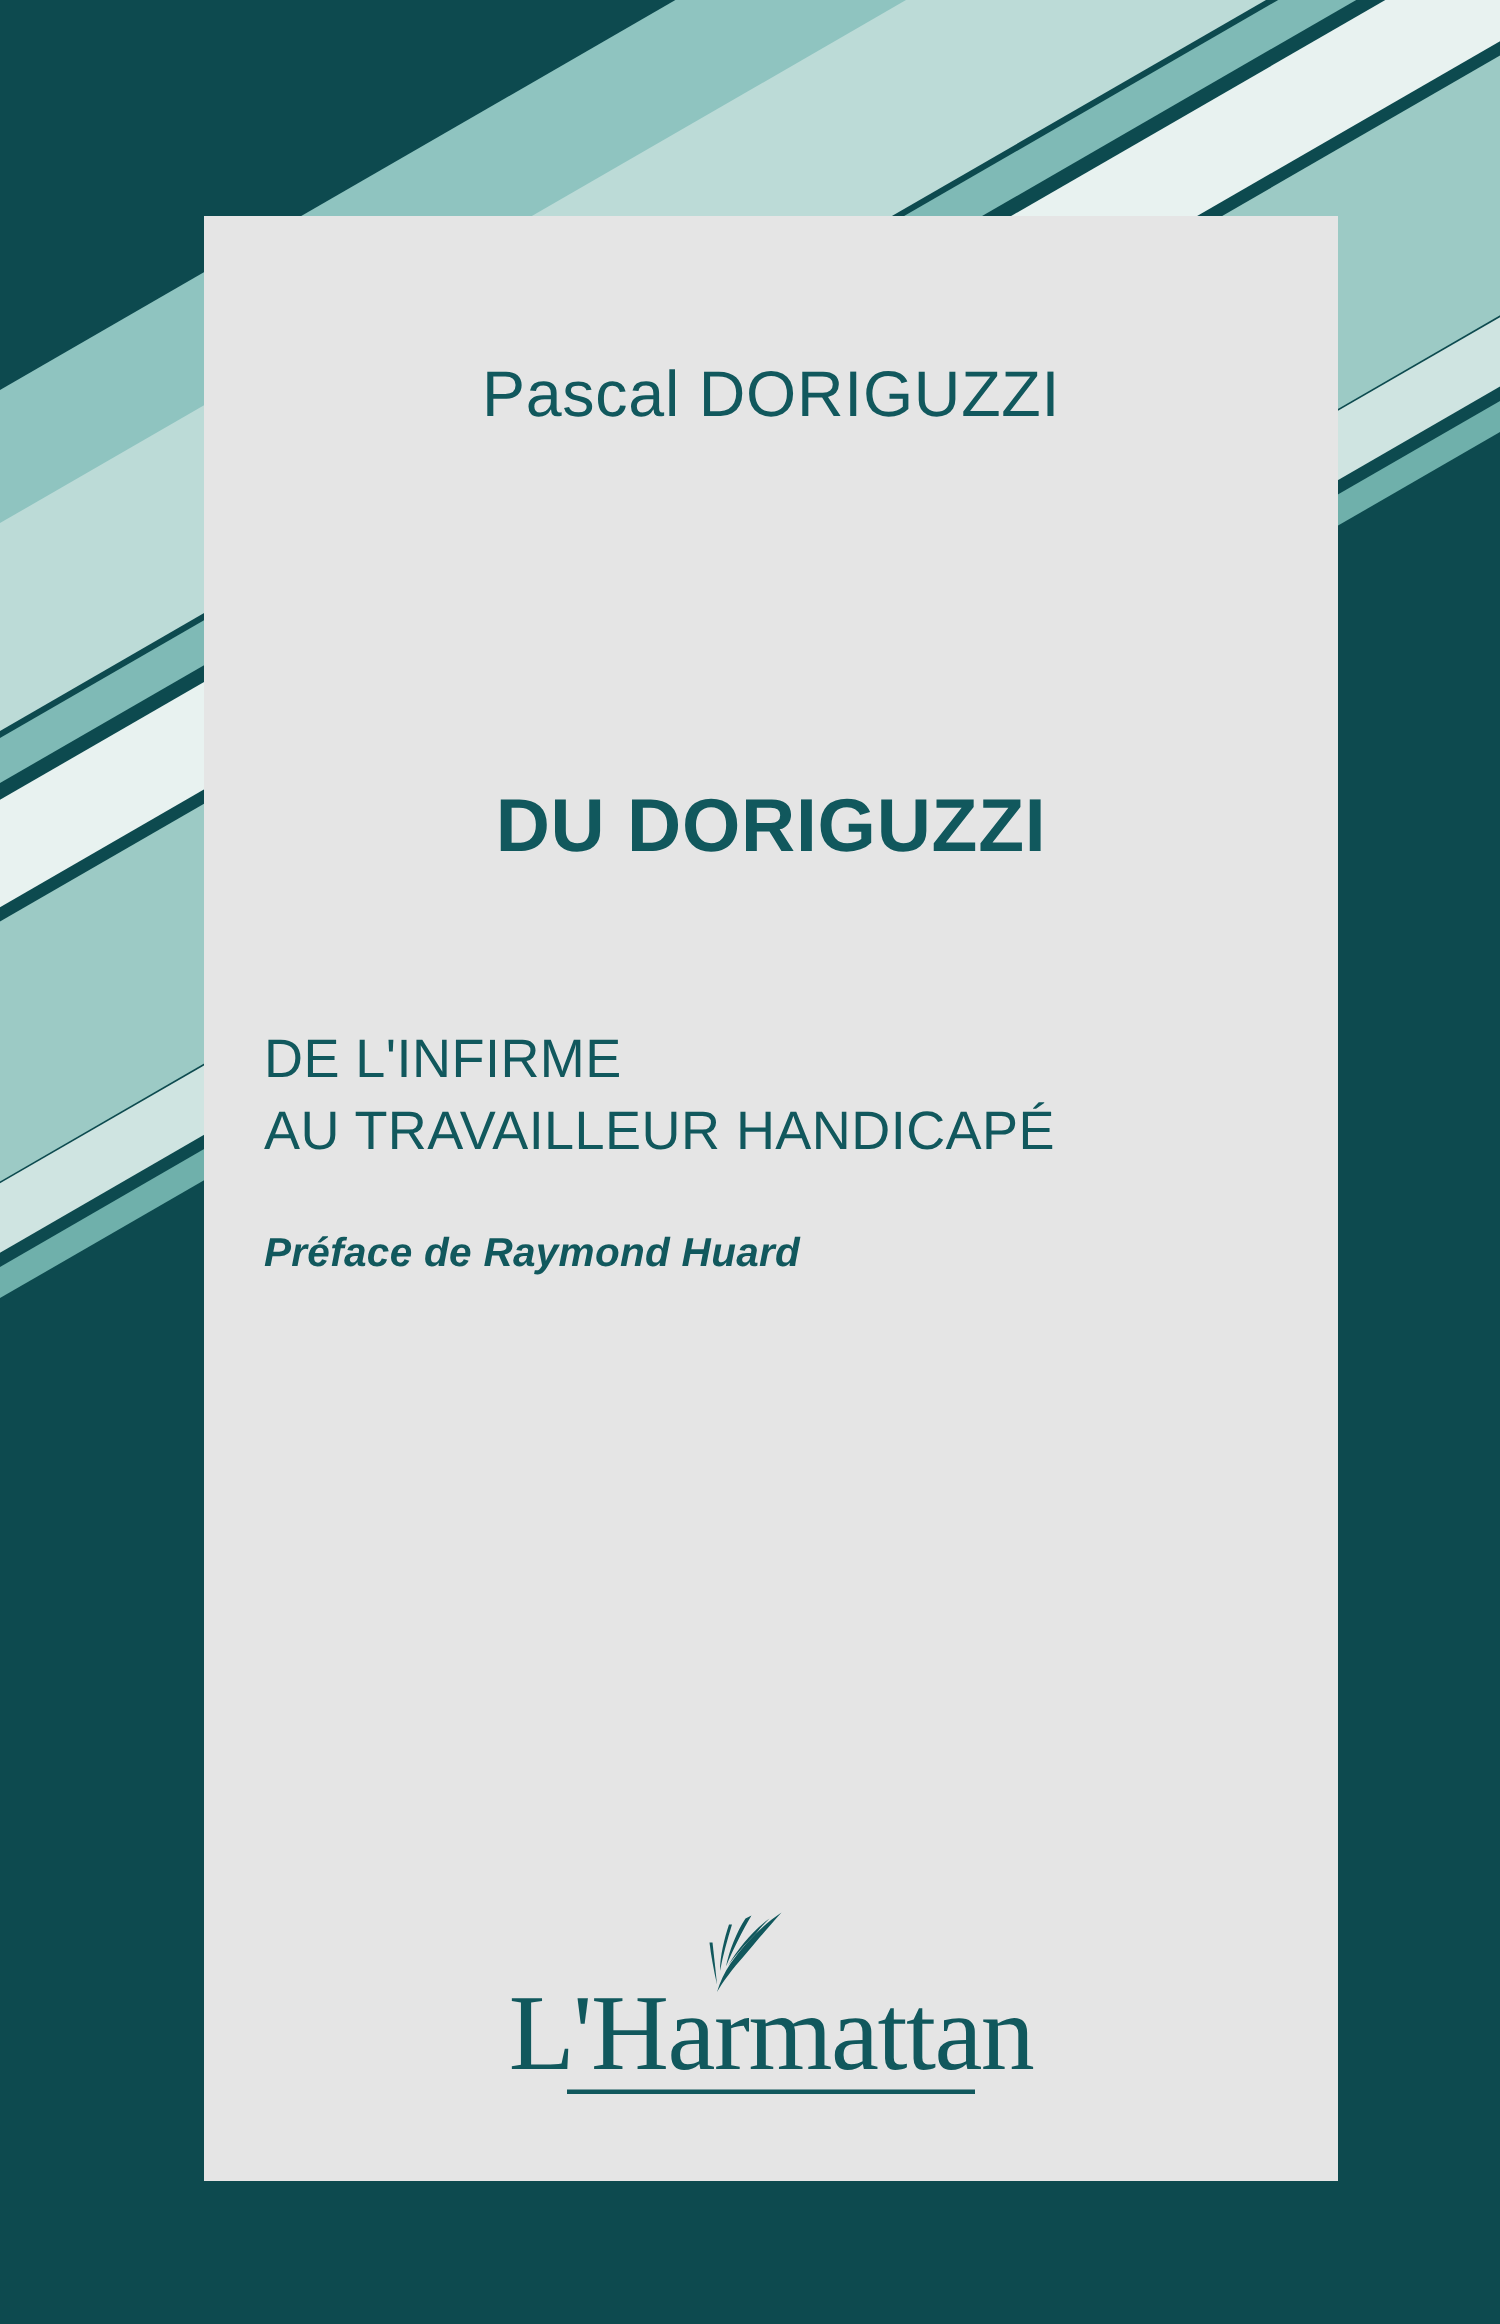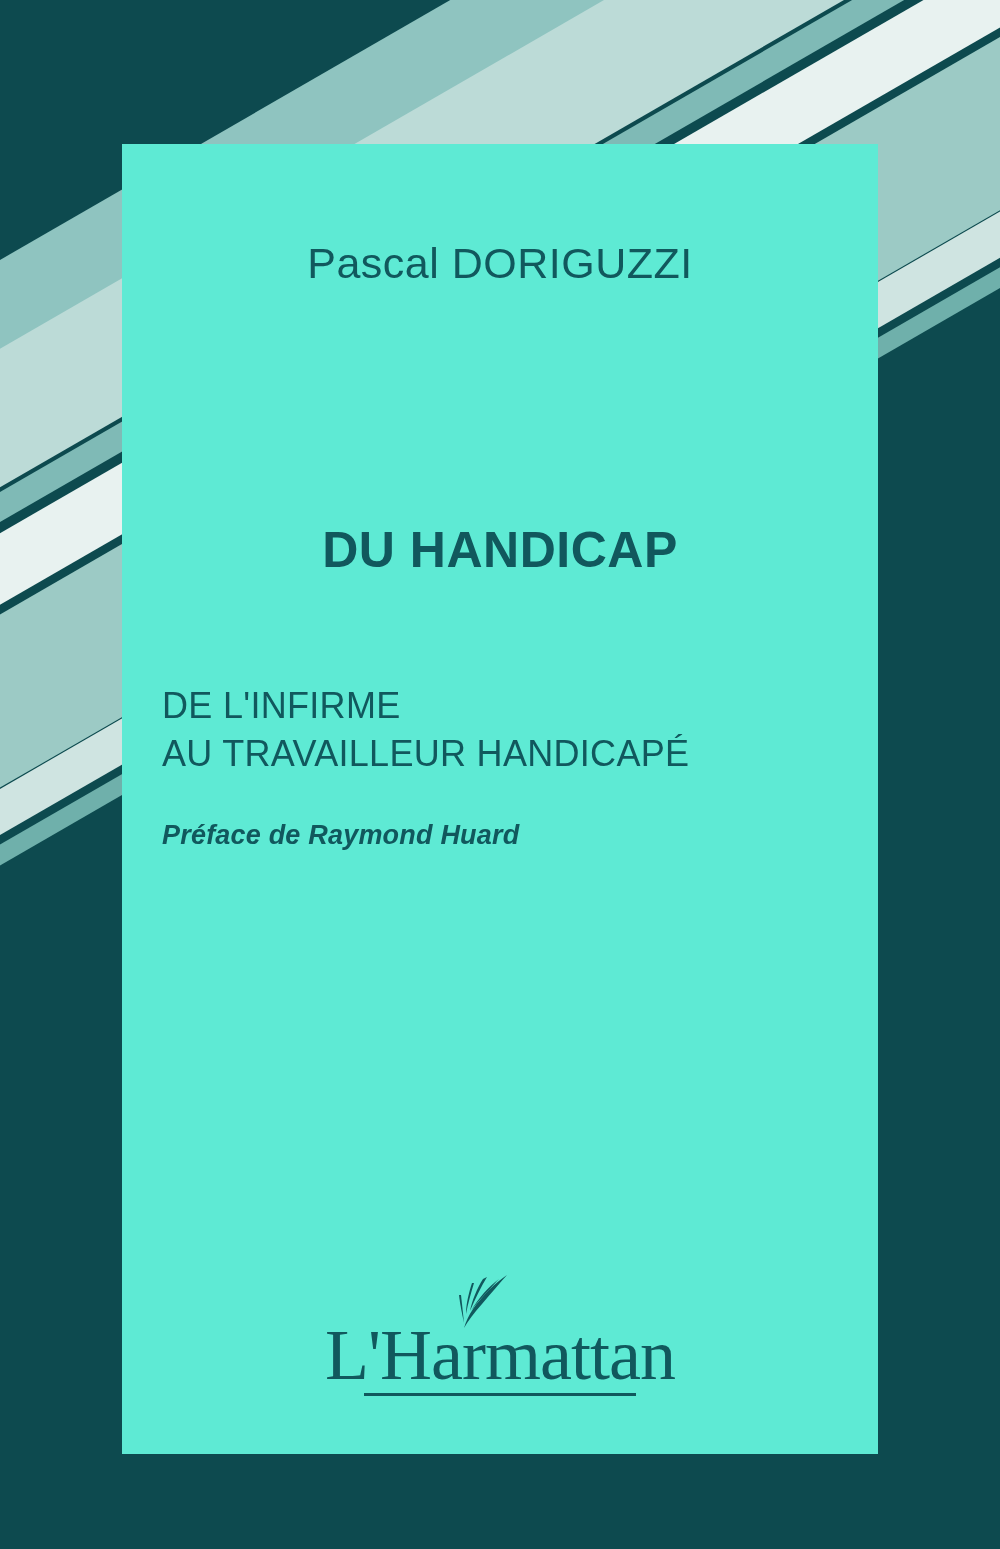--- a/index.html
+++ b/index.html
@@ -34,25 +34,25 @@
   .band.b2 { top: 52px;   height: 120px; background: #bcdbd7; }
   .band.b3 { top: 188px;  height: 26px;  background: #7fbab6; }
   .band.b4 { top: 232px;  height: 62px;  background: #e8f2f0; }
   .band.b5 { top: 320px;  height: 150px; background: #9ccac5; }
   .band.b6 { top: 486px;  height: 40px;  background: #cfe4e1; }
   .band.b7 { top: 540px;  height: 18px;  background: #6fb0ab; }
 
   
   .panel {
     position: absolute;
-    left: 122px;
+    left: 136px;
     top: 144px;
     width: 756px;
     height: 1310px;
-    background: #5eead4;
+    background: #e5e5e5;
   }
 
   .author {
     position: absolute;
     left: 0;
     right: 0;
     top: 95px;
     text-align: center;
     color: #11585d;
     font-size: 43px;
@@ -148,21 +148,21 @@
     <div class="band b7"></div>
   </div>
 
   <div class="panel">
 
     <div class="author">
       <span>Pascal DORIGUZZI</span>
     </div>
 
     <div class="title">
-      <div>DU HANDICAP</div>
+      <div>DU DORIGUZZI</div>
     </div>
 
     <div class="subtitle">
       <div>DE L'INFIRME</div>
       <div>AU TRAVAILLEUR HANDICAPÉ</div>
     </div>
 
     <div class="preface">Préface de Raymond Huard</div>
 
     <div class="logo">

